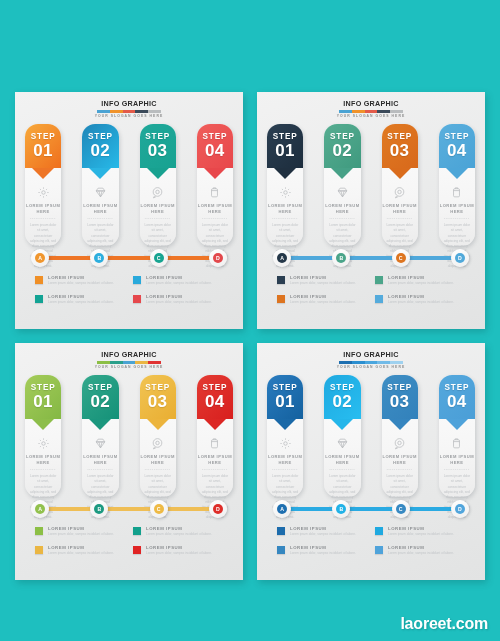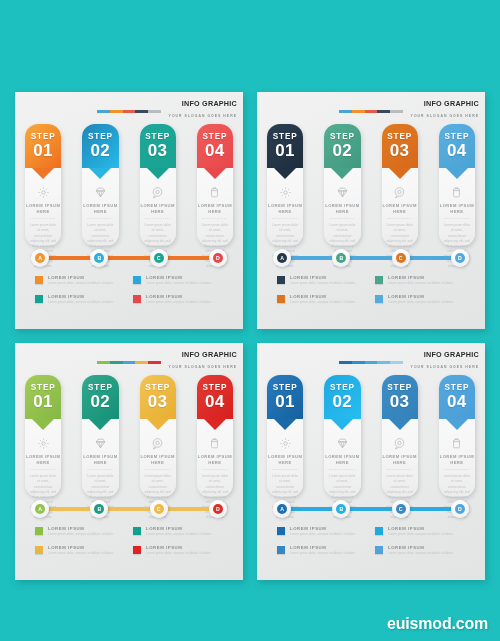--- a/index.html
+++ b/index.html
@@ -31,21 +31,21 @@
   }
   .panel {
     position: relative;
     background: linear-gradient(160deg, #f2f2f2 0%, #e9eaea 55%, #e2e3e3 100%);
     box-shadow: 2px 3px 7px rgba(0,60,60,.22);
     padding: 7px 6px 4px 6px;
     overflow: hidden;
   }
 
   
-  .logo { text-align: right; margin-bottom: 5px; }
+  .logo { text-align: center; margin-bottom: 5px; }
   .logo-text {
     font-size: 7.2px; font-weight: bold; letter-spacing: .25px;
     color: #2b2b2b; line-height: 9px;
   }
   .logo-bar {
     width: 64px; height: 3.6px; margin: 1.6px auto 1.2px auto;
     display: flex;
   }
   .logo-bar span { flex: 1; height: 100%; }
   .logo-slogan {
@@ -697,14 +697,14 @@
             <div class="legend-swatch" style="background: rgb(79, 163, 218);"></div>
             <div class="legend-texts">
               <div class="legend-title">LOREM IPSUM</div>
               <div class="legend-desc">Lorem ipsum dolor, sampeo incididunt ut labore.</div>
             </div>
           </div>
         </div>
       </div>
     </div>
 
-  <div class="watermark">euismod.com</div>
+  <div class="watermark">laoreet.com</div>
 </div>
 
 </body></html>

